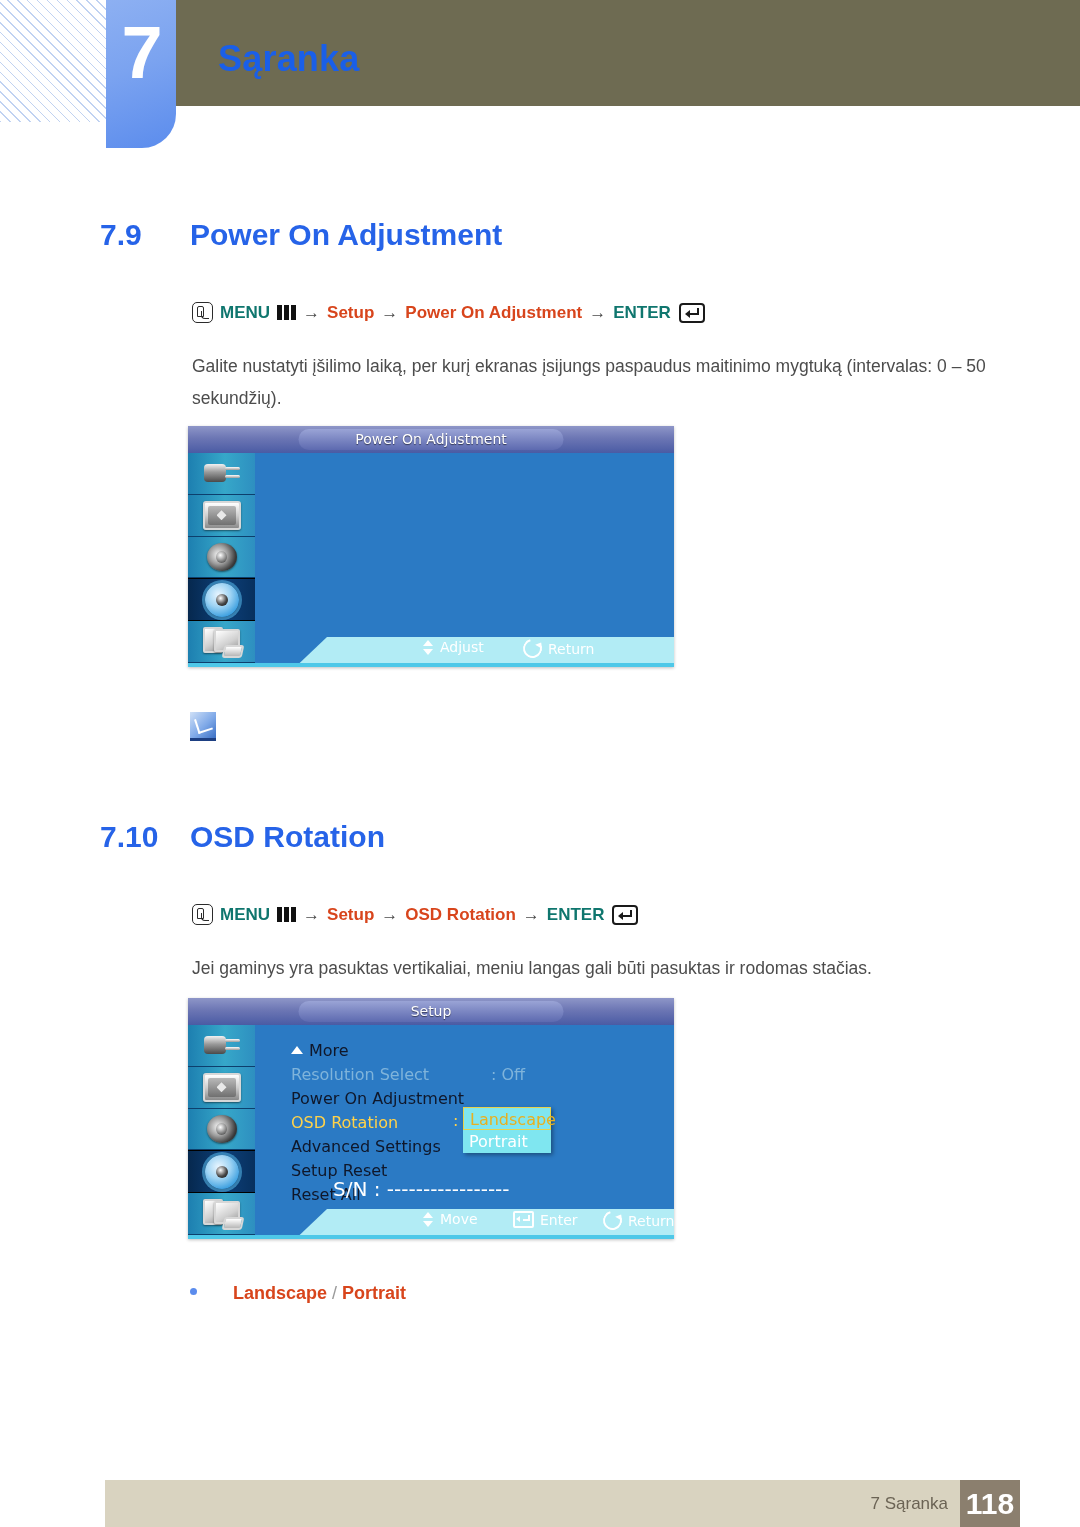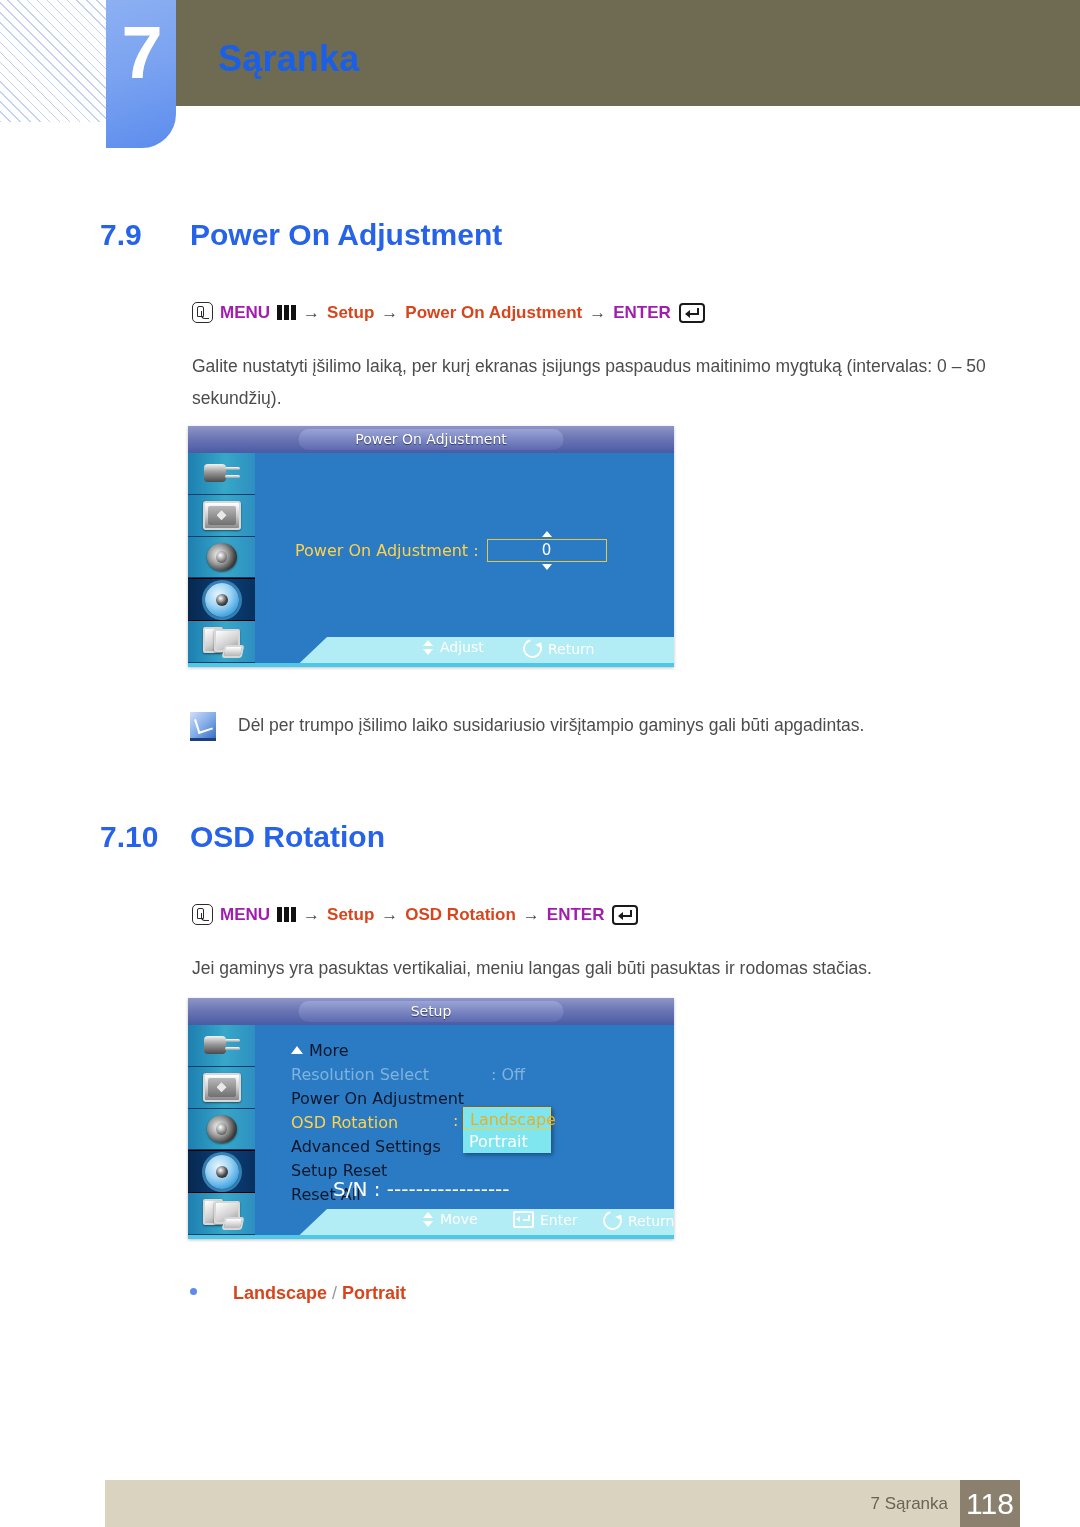--- a/index.html
+++ b/index.html
@@ -37,21 +37,21 @@
 
   
   .sec-head{position:absolute;color:#2663e8;font-size:30px;font-weight:bold;}
   .sec-num{position:absolute;color:#2663e8;font-size:30px;font-weight:bold;}
 
   
   .navpath{
     position:absolute;font-size:17px;font-weight:bold;white-space:nowrap;
     display:flex;align-items:center;gap:7px;
   }
-  .navpath .gold{color:#a21caf;}
+  .navpath .gold{color:#0f766e;}
   .navpath .red{color:#d8451c;}
   .navpath .arrow{color:#4a4a4a;font-weight:normal;font-size:17px;}
   .icon-menu-btn{
     display:inline-block;width:19px;height:19px;border:1.6px solid #2b2b2b;
     border-radius:5px;position:relative;background:#fff;vertical-align:middle;
   }
   .icon-menu-btn::before{
     content:"";position:absolute;left:4px;top:3px;width:5px;height:9px;
     border:1.4px solid #2b2b2b;border-radius:2px 2px 0 0;background:#fff;
   }
@@ -270,21 +270,21 @@
   
   .footer-bar{
     position:absolute;left:105px;bottom:0;width:915px;height:47px;
     background:#d9d3c0;
   }
   .footer-label{
     position:absolute;right:72px;top:14px;color:#6b6354;font-size:17px;
   }
   .footer-page{
     position:absolute;right:0;top:0;width:60px;height:47px;background:#8b7f6e;
-    color:#ffffff;font-size:30px;font-weight:normal;text-align:center;line-height:47px;
+    color:#ffffff;font-size:30px;font-weight:bold;text-align:center;line-height:47px;
   }
 </style>
 </head>
 <body>
 
 <div class="hatch"></div>
 <div class="olive-bar"></div>
 <div class="chapter-tab"></div>
 <div class="chapter-num">7</div>
 <div class="chapter-title">Sąranka</div>
@@ -335,47 +335,38 @@
       </div>
       <div class="osd-side-item">
         <span class="g-multi">
           <span class="s1"></span>
             <span class="s2"></span>
             <span class="s3"></span>
         </span>
       </div>
     </div>
     <div class="osd-main">
-      <div class="osd1-row">
-        <span class="osd1-label">Power On Adjustment :</span>
-        <span class="osd1-field">
-          <span class="spin-up"></span>
-          <span>0</span>
-          <span class="spin-dn"></span>
-        </span>
-      </div>
       <div class="osd-footbar">
         <div class="notch"></div>
         <div class="osd-hint" style="left:168px;">
           <span class="gl-updown"></span>
           <span>Adjust</span>
         </div>
         <div class="osd-hint" style="left:268px;">
           <span class="gl-return"></span>
           <span>Return</span>
         </div>
       </div>
     </div>
   </div>
   <div class="osd-underline"></div>
 </div>
 
 <div class="note" style="left:190px;top:712px;width:700px;">
   <span class="note-icon"></span>
-  <span class="note-text">Dėl per trumpo įšilimo laiko susidariusio viršįtampio gaminys gali būti apgadintas.</span>
 </div>
 
 <div class="sec-num" style="left:100px;top:820px;">7.10</div>
 <div class="sec-head" style="left:190px;top:820px;">OSD Rotation</div>
 
 <div class="navpath" style="left:192px;top:904px;">
   <span class="icon-menu-btn"></span>
   <span class="gold">MENU</span>
   <span class="icon-bars"></span>
   <span class="arrow">→</span>

